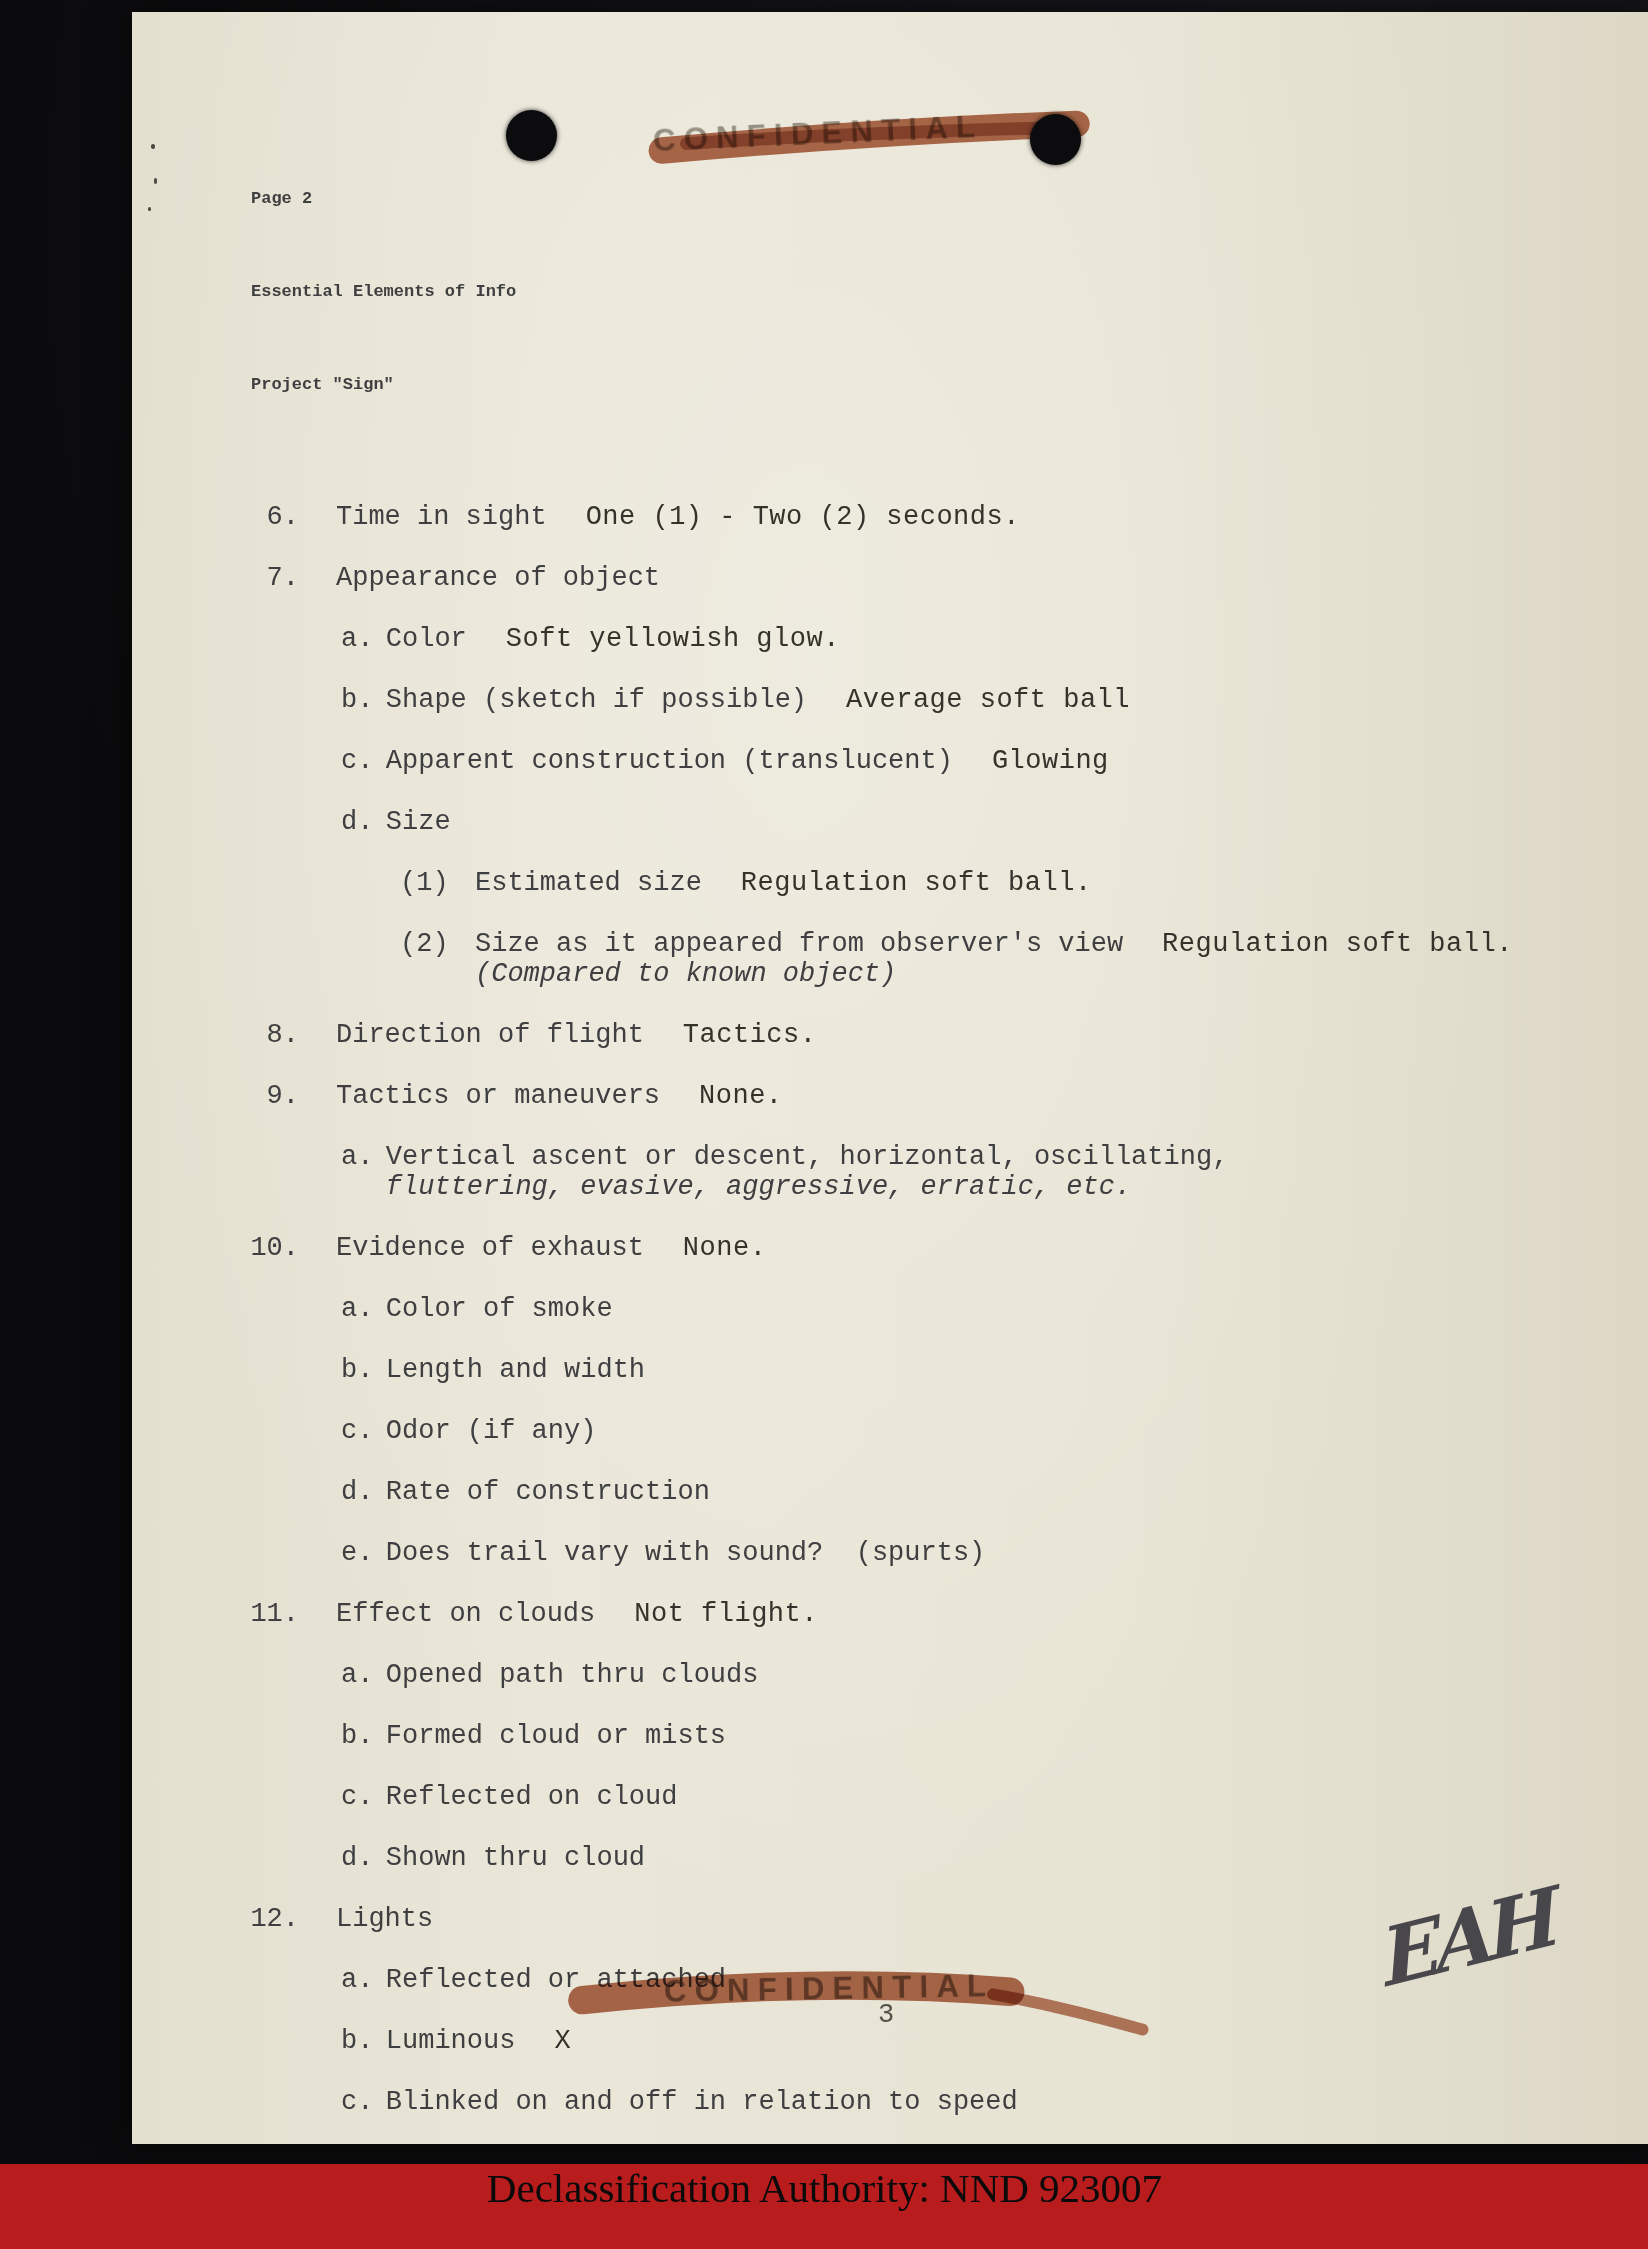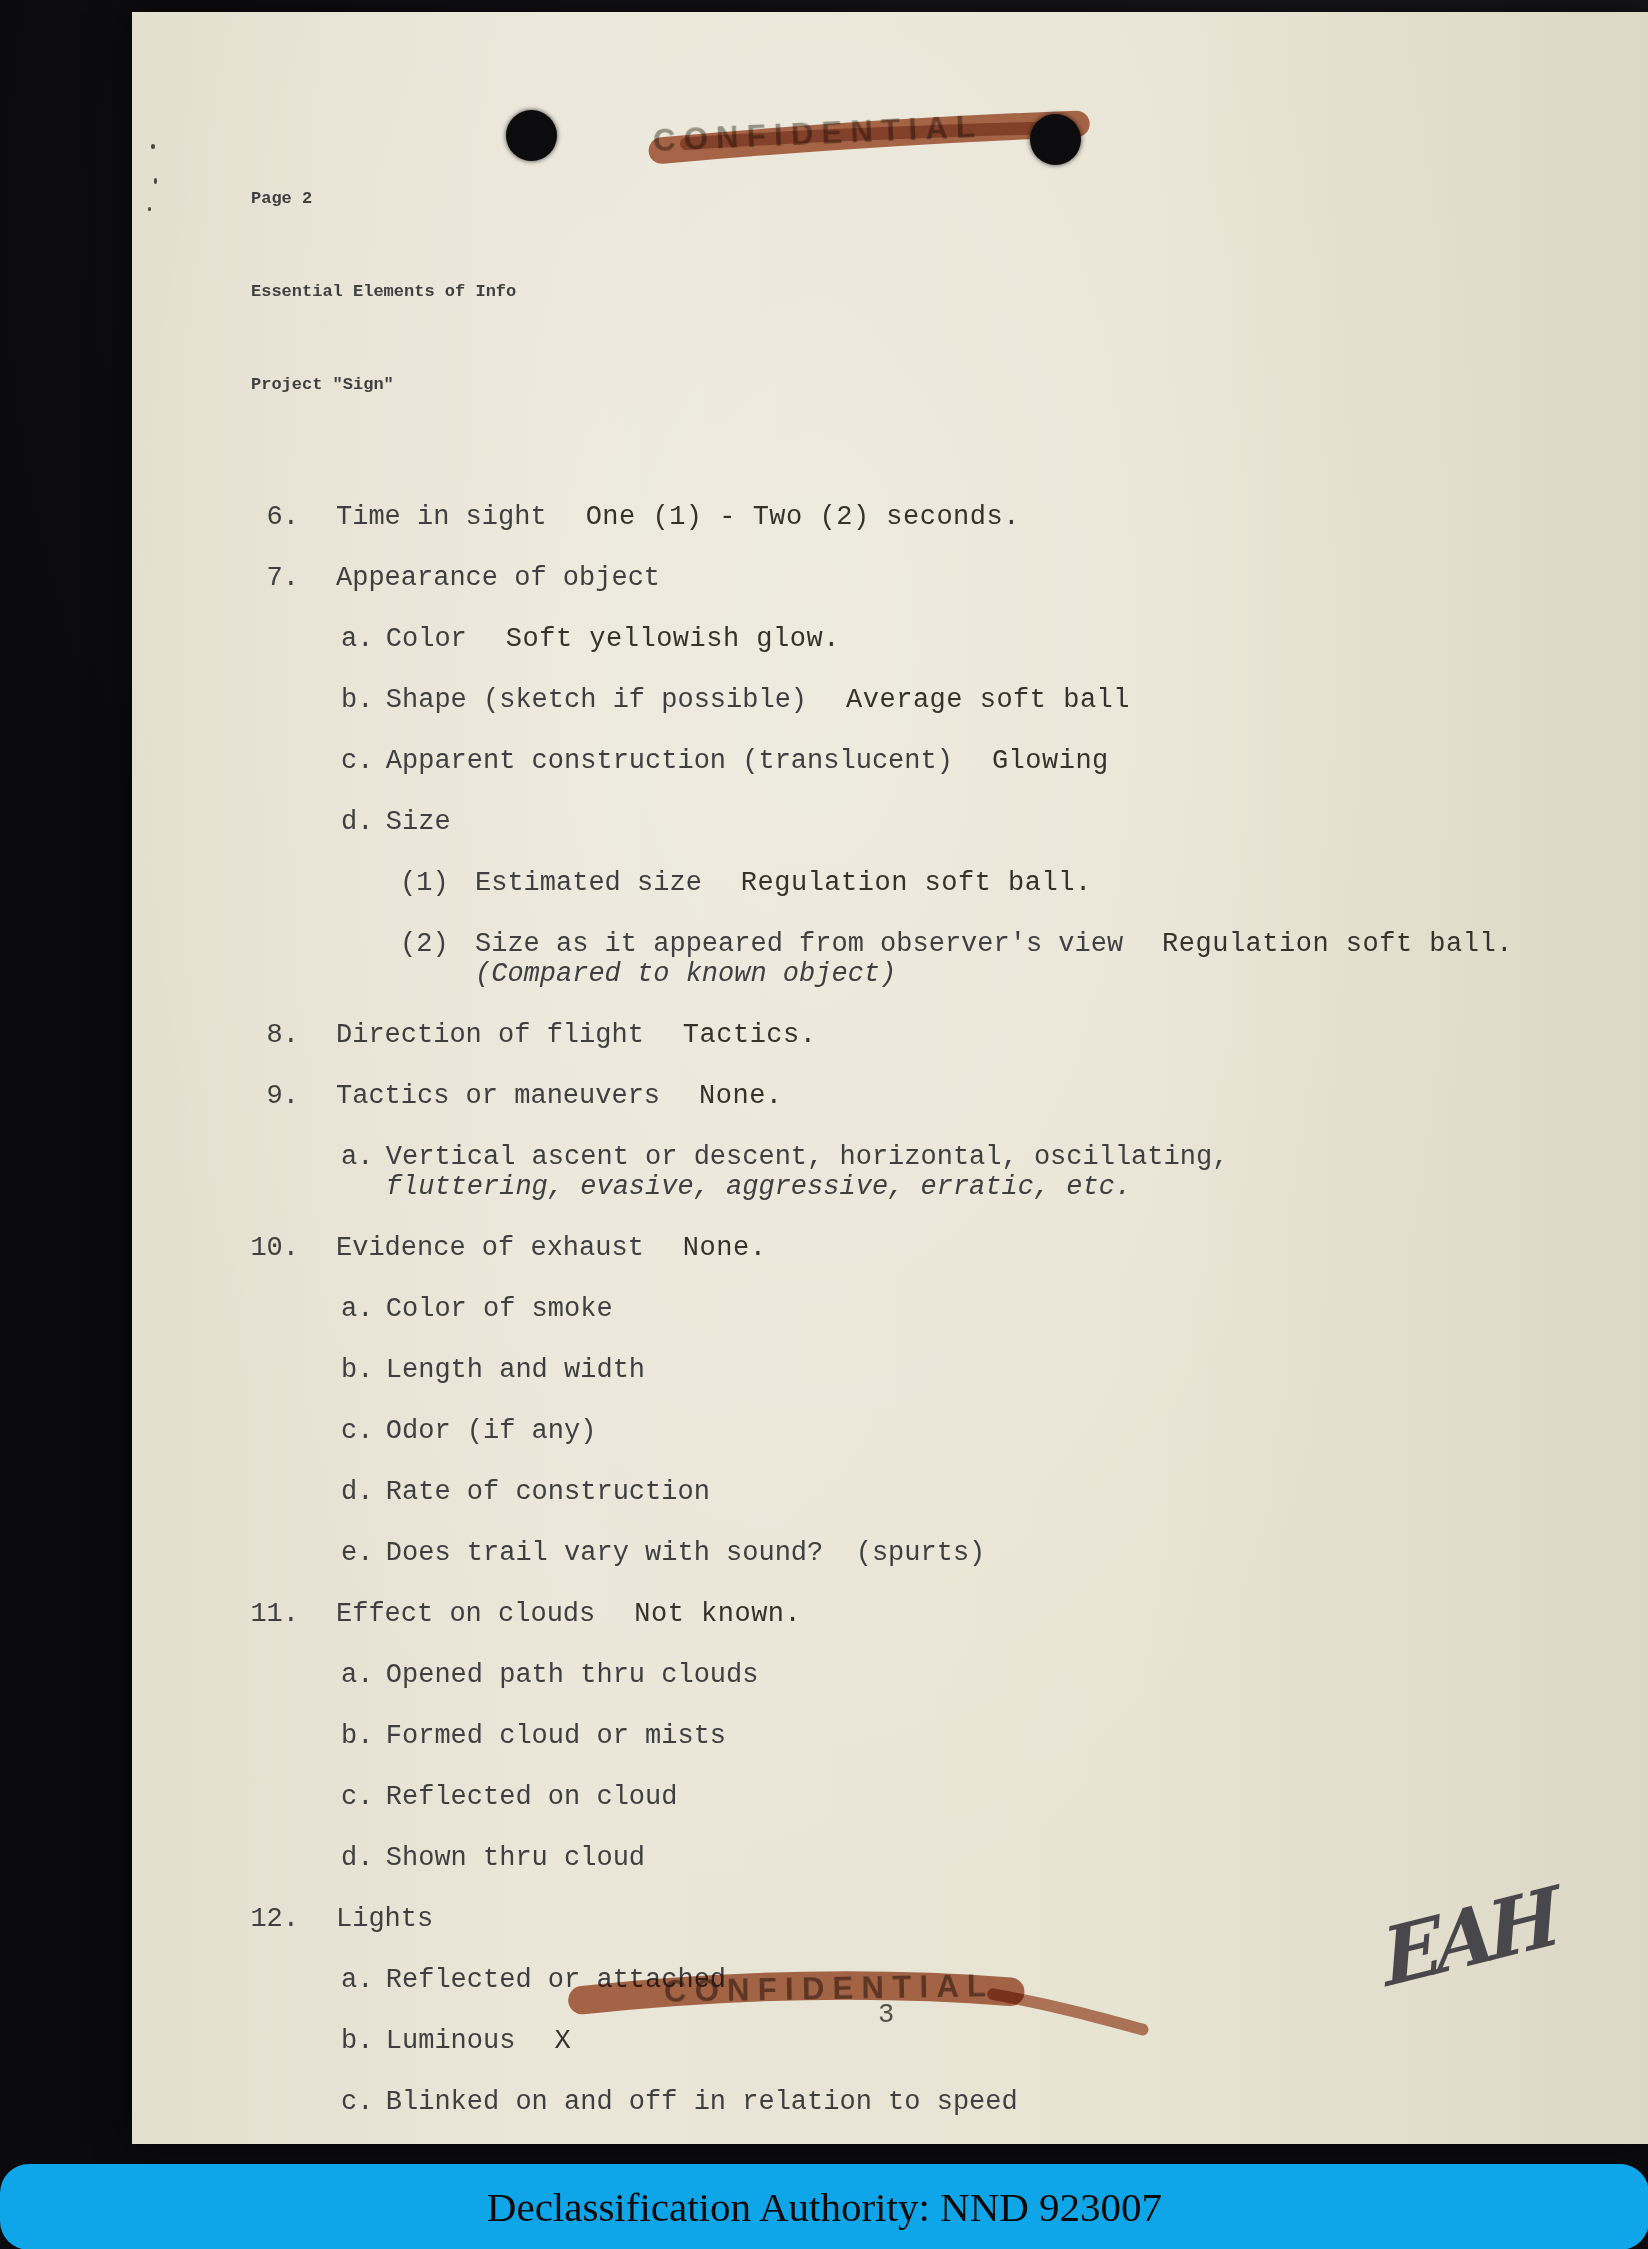--- a/index.html
+++ b/index.html
@@ -50,22 +50,22 @@
     position:absolute;left:1249px;top:1879px;
     font-family:"DejaVu Serif",serif;font-style:italic;font-weight:700;
     font-size:79px;color:#34333b;opacity:.88;
     transform:rotate(-14deg) skewX(-8deg);letter-spacing:-6.9px;
   }
   .speck{position:absolute;background:#4a4840;border-radius:50%;}
   .sp1{left:18.6px;top:132px;width:4.4px;height:4.4px;}
   .sp2{left:21.6px;top:166px;width:3.9px;height:5.9px;}
   .sp3{left:15.7px;top:195px;width:3.4px;height:3.4px;}
   .declass-bar{
-    position:absolute;left:0;right:0;bottom:0;height:86px;background:#0ea5e9;
-    display:flex;align-items:center;justify-content:center;border-radius:29px;
+    position:absolute;left:0;right:0;bottom:0;height:86px;background:#b91c1c;
+    display:flex;align-items:flex-start;justify-content:center;
   }
   .declass-bar span{
     font-family:"Liberation Serif",serif;font-size:41px;color:#0a0a0a;
   }
 </style>
 </head>
 <body>
 
 <div class="paper">
 
@@ -151,21 +151,21 @@
           <span class="marker">d.</span>
           <span class="label"><span>Rate of construction</span></span>
         </div>
         <div class="row indent-1">
           <span class="marker">e.</span>
           <span class="label"><span>Does trail vary with sound?  (spurts)</span></span>
         </div>
         <div class="row indent-0">
           <span class="marker">11.</span>
           <span class="label"><span>Effect on clouds</span></span>
-          <span class="answer">Not known.</span>
+          <span class="answer">Not flight.</span>
         </div>
         <div class="row indent-1">
           <span class="marker">a.</span>
           <span class="label"><span>Opened path thru clouds</span></span>
         </div>
         <div class="row indent-1">
           <span class="marker">b.</span>
           <span class="label"><span>Formed cloud or mists</span></span>
         </div>
         <div class="row indent-1">

